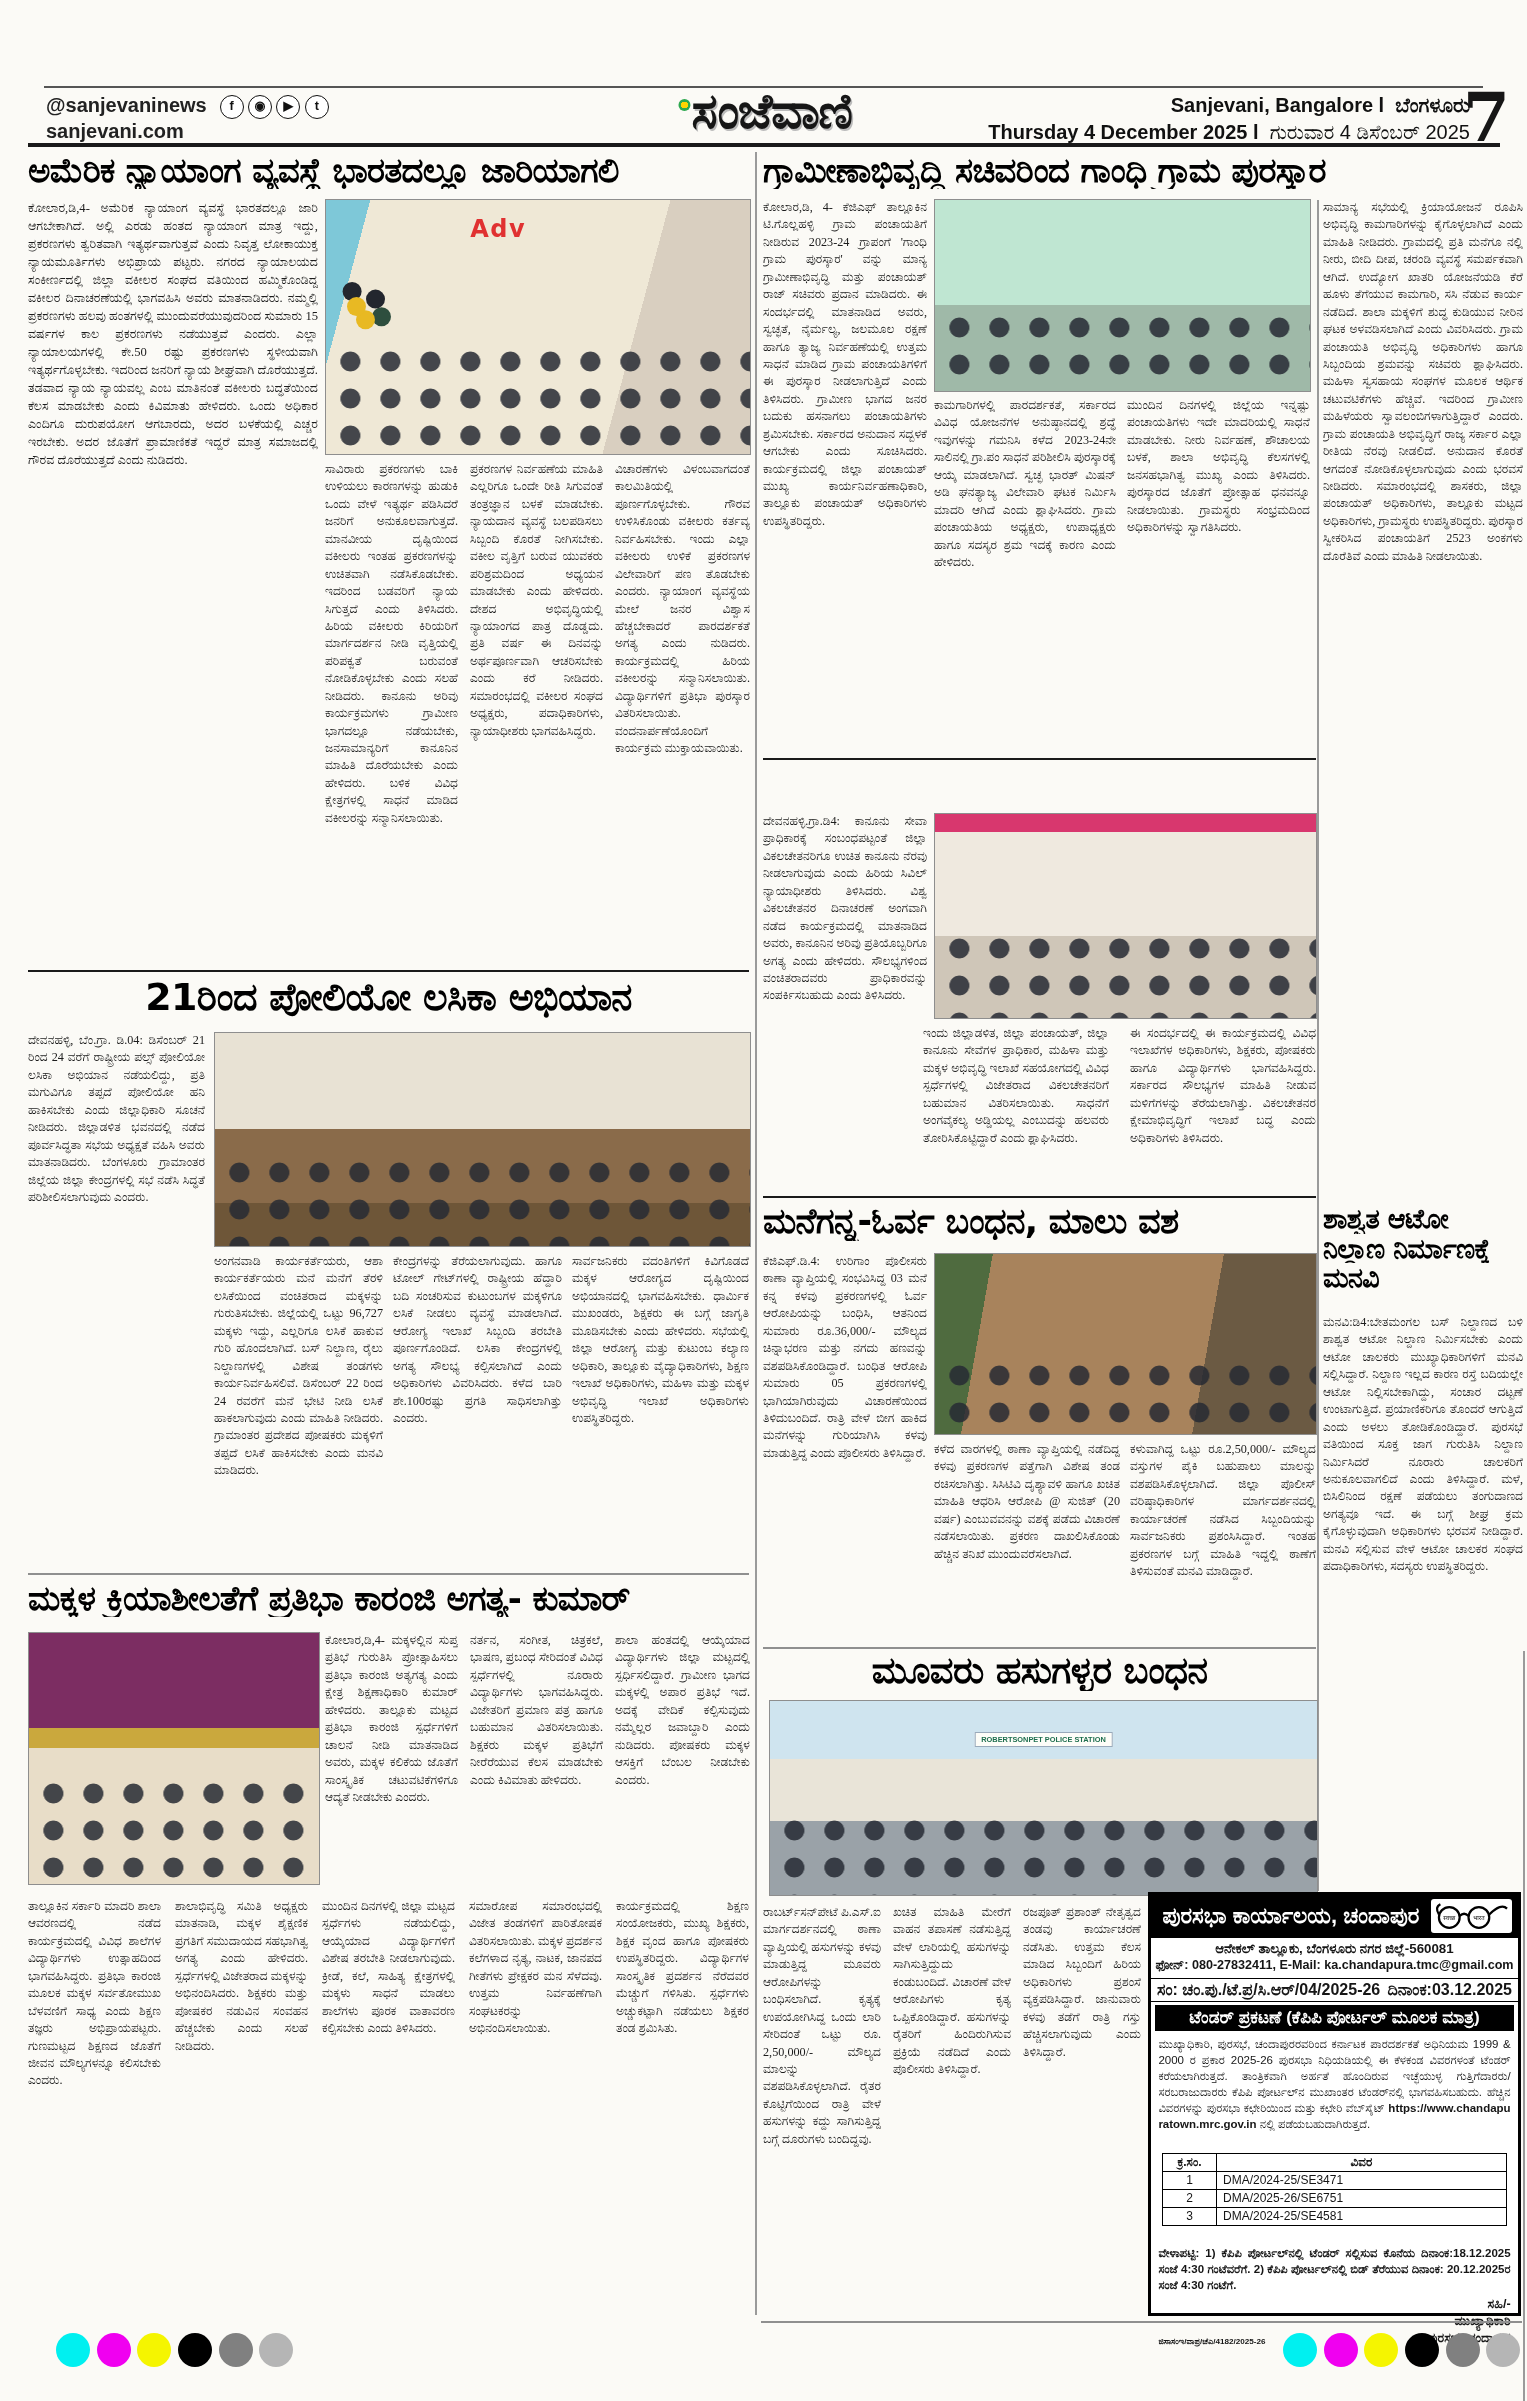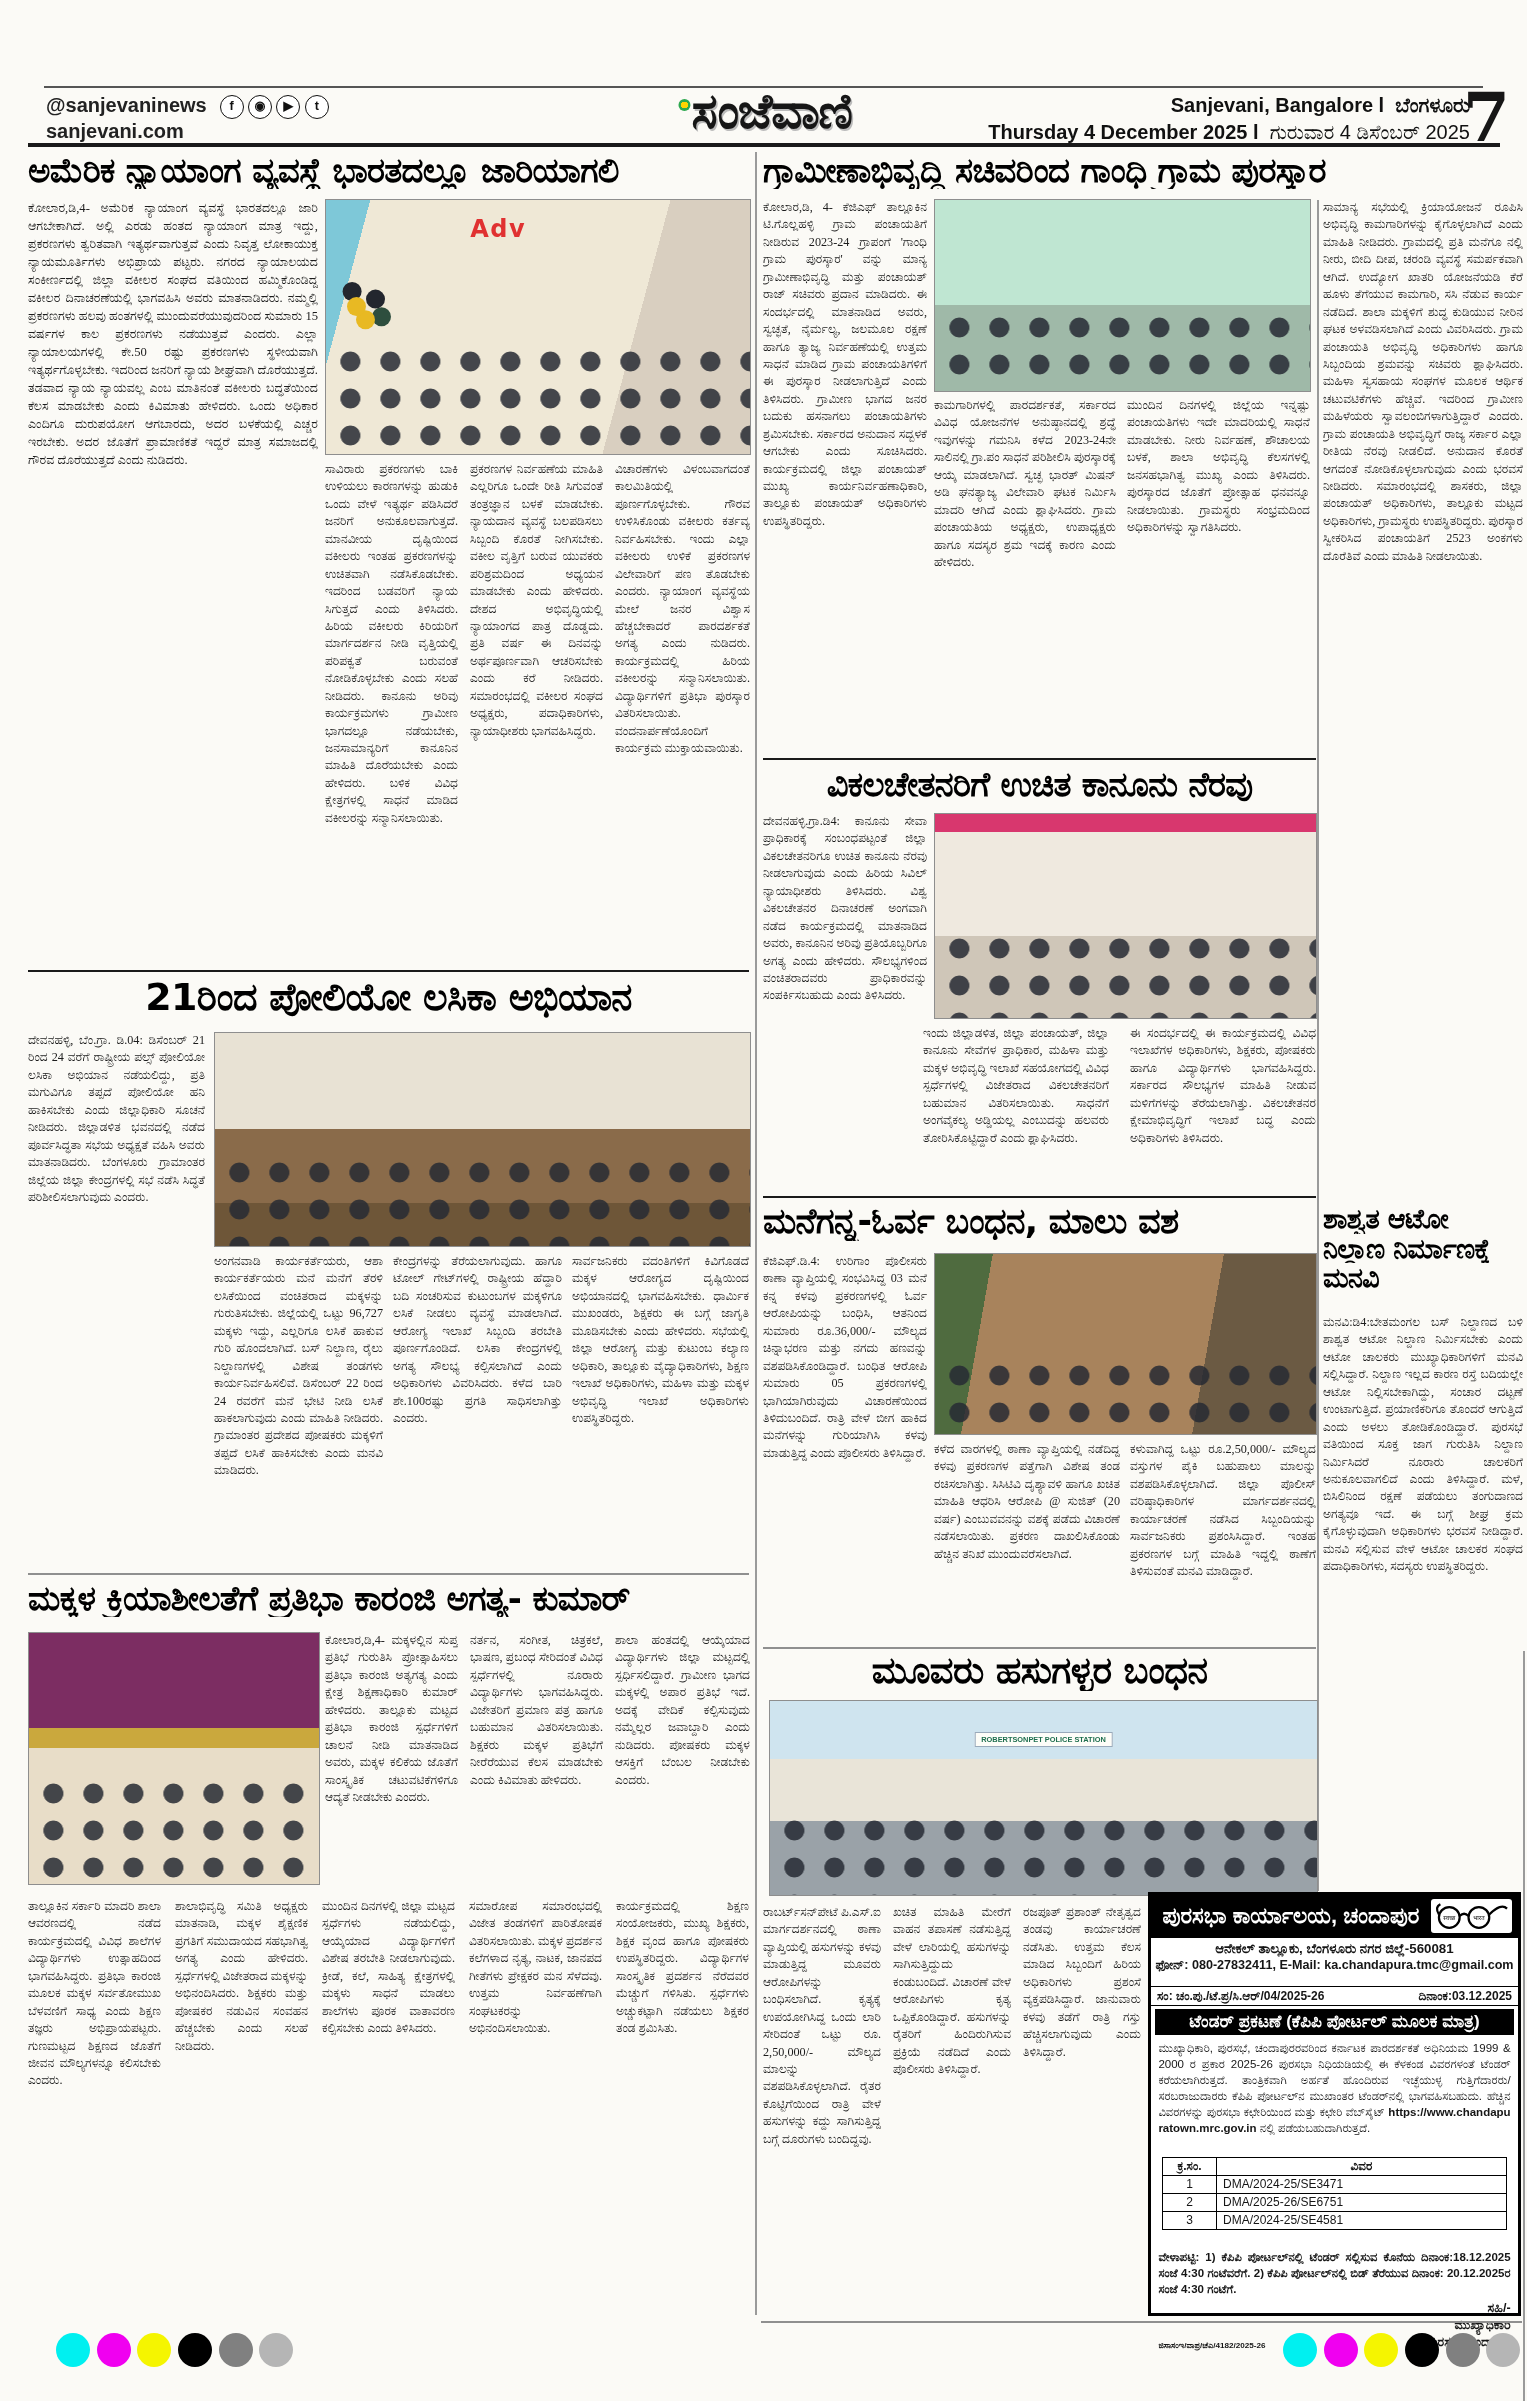--- a/index.html
+++ b/index.html
@@ -44,22 +44,22 @@
   .ph-sign{position:absolute;left:50%;top:16%;transform:translateX(-50%);background:#fdfdf8;
       border:0.7px solid #9ab;color:#1e6e4e;font-size:7.4px;font-weight:bold;padding:2.2px 6px;white-space:nowrap;}
   .balloons{position:absolute;left:5%;top:38%;width:19px;height:19px;border-radius:50%;background:#e8b923;
       box-shadow:19px -7.4px 0 #23262e,9px 13.3px 0 #e8b923,25px 10.3px 0 #2e4e3e,-4.4px -15px 0 #23262e;}
   
   .tender{position:absolute;border:3.7px solid #000;background:#fff;box-shadow:0 0 0 1.5px #fff inset;}
   .t-head{display:flex;align-items:center;background:#000;color:#fff;padding:4.4px 6px;gap:6px;}
   .t-head .t-title{flex:1;font-size:22px;font-weight:900;text-align:center;white-space:nowrap;}
   .t-sub{font-size:13.3px;font-weight:bold;text-align:center;padding:3px 4.4px 0;}
   .t-contact{font-size:12.6px;font-weight:bold;text-align:center;padding:1.5px 4.4px;}
-  .t-ref{display:flex;justify-content:space-between;font-size:12px;font-weight:bold;
-         border-top:1.5px solid #000;border-bottom:1.5px solid #000;padding:2.2px 6px;margin-top:11px;}
+  .t-ref{display:flex;justify-content:space-between;font-size:16px;font-weight:bold;
+         border-top:1.5px solid #000;border-bottom:1.5px solid #000;padding:2.2px 6px;margin-top:3px;}
   .t-bar{background:#000;color:#fff;text-align:center;font-size:17px;font-weight:900;padding:3px 1.5px;margin:3px 4.4px;}
   .t-body{font-size:11.5px;line-height:1.4;text-align:justify;padding:1.5px 7.4px;}
   .t-body b{word-break:break-all;}
   table.t-tab{border-collapse:collapse;width:94%;margin:19px auto;font-size:12px;}
   table.t-tab th,table.t-tab td{border:1.1px solid #000;padding:1.5px 6px;}
   table.t-tab td.no{width:41px;text-align:center;}
   .t-sched{font-size:11.5px;font-weight:bold;text-align:justify;padding:0 7.4px;line-height:1.4;}
   .t-signrow{display:flex;justify-content:space-between;align-items:flex-end;padding:3px 7.4px 4.4px;}
   .t-refno{font-size:8.1px;font-weight:bold;}
   .t-sign{text-align:right;font-size:12.6px;font-weight:bold;line-height:1.35;}
@@ -142,21 +142,20 @@
     <div class="col" style="left:0;top:47px;width:164px;height:559px;">ಕೋಲಾರ,ಡಿ, 4- ಕೆಜಿಎಫ್ ತಾಲ್ಲೂಕಿನ ಟಿ.ಗೊಲ್ಲಹಳ್ಳಿ ಗ್ರಾಮ ಪಂಚಾಯತಿಗೆ ನೀಡಿರುವ 2023-24 ಗ್ರಾಪಂಗೆ 'ಗಾಂಧಿ ಗ್ರಾಮ ಪುರಸ್ಕಾರ' ವನ್ನು ಮಾನ್ಯ ಗ್ರಾಮೀಣಾಭಿವೃದ್ಧಿ ಮತ್ತು ಪಂಚಾಯತ್ ರಾಜ್ ಸಚಿವರು ಪ್ರದಾನ ಮಾಡಿದರು. ಈ ಸಂದರ್ಭದಲ್ಲಿ ಮಾತನಾಡಿದ ಅವರು, ಸ್ವಚ್ಛತೆ, ನೈರ್ಮಲ್ಯ, ಜಲಮೂಲ ರಕ್ಷಣೆ ಹಾಗೂ ತ್ಯಾಜ್ಯ ನಿರ್ವಹಣೆಯಲ್ಲಿ ಉತ್ತಮ ಸಾಧನೆ ಮಾಡಿದ ಗ್ರಾಮ ಪಂಚಾಯತಿಗಳಿಗೆ ಈ ಪುರಸ್ಕಾರ ನೀಡಲಾಗುತ್ತಿದೆ ಎಂದು ತಿಳಿಸಿದರು. ಗ್ರಾಮೀಣ ಭಾಗದ ಜನರ ಬದುಕು ಹಸನಾಗಲು ಪಂಚಾಯತಿಗಳು ಶ್ರಮಿಸಬೇಕು. ಸರ್ಕಾರದ ಅನುದಾನ ಸದ್ಬಳಕೆ ಆಗಬೇಕು ಎಂದು ಸೂಚಿಸಿದರು. ಕಾರ್ಯಕ್ರಮದಲ್ಲಿ ಜಿಲ್ಲಾ ಪಂಚಾಯತ್ ಮುಖ್ಯ ಕಾರ್ಯನಿರ್ವಹಣಾಧಿಕಾರಿ, ತಾಲ್ಲೂಕು ಪಂಚಾಯತ್ ಅಧಿಕಾರಿಗಳು ಉಪಸ್ಥಿತರಿದ್ದರು.</div>
     <div class="photo ph-a2" style="left:171px;top:47px;width:375px;height:191px;"></div>
     <div class="col" style="left:171px;top:245px;width:182px;height:361px;">ಕಾಮಗಾರಿಗಳಲ್ಲಿ ಪಾರದರ್ಶಕತೆ, ಸರ್ಕಾರದ ವಿವಿಧ ಯೋಜನೆಗಳ ಅನುಷ್ಠಾನದಲ್ಲಿ ಶ್ರದ್ಧೆ ಇವುಗಳನ್ನು ಗಮನಿಸಿ ಕಳೆದ 2023-24ನೇ ಸಾಲಿನಲ್ಲಿ ಗ್ರಾ.ಪಂ ಸಾಧನೆ ಪರಿಶೀಲಿಸಿ ಪುರಸ್ಕಾರಕ್ಕೆ ಆಯ್ಕೆ ಮಾಡಲಾಗಿದೆ. ಸ್ವಚ್ಛ ಭಾರತ್ ಮಿಷನ್ ಅಡಿ ಘನತ್ಯಾಜ್ಯ ವಿಲೇವಾರಿ ಘಟಕ ನಿರ್ಮಿಸಿ ಮಾದರಿ ಆಗಿದೆ ಎಂದು ಶ್ಲಾಘಿಸಿದರು. ಗ್ರಾಮ ಪಂಚಾಯತಿಯ ಅಧ್ಯಕ್ಷರು, ಉಪಾಧ್ಯಕ್ಷರು ಹಾಗೂ ಸದಸ್ಯರ ಶ್ರಮ ಇದಕ್ಕೆ ಕಾರಣ ಎಂದು ಹೇಳಿದರು.</div>
     <div class="col" style="left:364px;top:245px;width:183px;height:361px;">ಮುಂದಿನ ದಿನಗಳಲ್ಲಿ ಜಿಲ್ಲೆಯ ಇನ್ನಷ್ಟು ಪಂಚಾಯತಿಗಳು ಇದೇ ಮಾದರಿಯಲ್ಲಿ ಸಾಧನೆ ಮಾಡಬೇಕು. ನೀರು ನಿರ್ವಹಣೆ, ಶೌಚಾಲಯ ಬಳಕೆ, ಶಾಲಾ ಅಭಿವೃದ್ಧಿ ಕೆಲಸಗಳಲ್ಲಿ ಜನಸಹಭಾಗಿತ್ವ ಮುಖ್ಯ ಎಂದು ತಿಳಿಸಿದರು. ಪುರಸ್ಕಾರದ ಜೊತೆಗೆ ಪ್ರೋತ್ಸಾಹ ಧನವನ್ನೂ ನೀಡಲಾಯಿತು. ಗ್ರಾಮಸ್ಥರು ಸಂಭ್ರಮದಿಂದ ಅಧಿಕಾರಿಗಳನ್ನು ಸ್ವಾಗತಿಸಿದರು.</div>
     <div class="col" style="left:560px;top:47px;width:200px;height:996px;">ಸಾಮಾನ್ಯ ಸಭೆಯಲ್ಲಿ ಕ್ರಿಯಾಯೋಜನೆ ರೂಪಿಸಿ ಅಭಿವೃದ್ಧಿ ಕಾಮಗಾರಿಗಳನ್ನು ಕೈಗೊಳ್ಳಲಾಗಿದೆ ಎಂದು ಮಾಹಿತಿ ನೀಡಿದರು. ಗ್ರಾಮದಲ್ಲಿ ಪ್ರತಿ ಮನೆಗೂ ನಲ್ಲಿ ನೀರು, ಬೀದಿ ದೀಪ, ಚರಂಡಿ ವ್ಯವಸ್ಥೆ ಸಮರ್ಪಕವಾಗಿ ಆಗಿದೆ. ಉದ್ಯೋಗ ಖಾತರಿ ಯೋಜನೆಯಡಿ ಕೆರೆ ಹೂಳು ತೆಗೆಯುವ ಕಾಮಗಾರಿ, ಸಸಿ ನೆಡುವ ಕಾರ್ಯ ನಡೆದಿದೆ. ಶಾಲಾ ಮಕ್ಕಳಿಗೆ ಶುದ್ಧ ಕುಡಿಯುವ ನೀರಿನ ಘಟಕ ಅಳವಡಿಸಲಾಗಿದೆ ಎಂದು ವಿವರಿಸಿದರು. ಗ್ರಾಮ ಪಂಚಾಯತಿ ಅಭಿವೃದ್ಧಿ ಅಧಿಕಾರಿಗಳು ಹಾಗೂ ಸಿಬ್ಬಂದಿಯ ಶ್ರಮವನ್ನು ಸಚಿವರು ಶ್ಲಾಘಿಸಿದರು. ಮಹಿಳಾ ಸ್ವಸಹಾಯ ಸಂಘಗಳ ಮೂಲಕ ಆರ್ಥಿಕ ಚಟುವಟಿಕೆಗಳು ಹೆಚ್ಚಿವೆ. ಇದರಿಂದ ಗ್ರಾಮೀಣ ಮಹಿಳೆಯರು ಸ್ವಾವಲಂಬಿಗಳಾಗುತ್ತಿದ್ದಾರೆ ಎಂದರು. ಗ್ರಾಮ ಪಂಚಾಯತಿ ಅಭಿವೃದ್ಧಿಗೆ ರಾಜ್ಯ ಸರ್ಕಾರ ಎಲ್ಲಾ ರೀತಿಯ ನೆರವು ನೀಡಲಿದೆ. ಅನುದಾನ ಕೊರತೆ ಆಗದಂತೆ ನೋಡಿಕೊಳ್ಳಲಾಗುವುದು ಎಂದು ಭರವಸೆ ನೀಡಿದರು. ಸಮಾರಂಭದಲ್ಲಿ ಶಾಸಕರು, ಜಿಲ್ಲಾ ಪಂಚಾಯತ್ ಅಧಿಕಾರಿಗಳು, ತಾಲ್ಲೂಕು ಮಟ್ಟದ ಅಧಿಕಾರಿಗಳು, ಗ್ರಾಮಸ್ಥರು ಉಪಸ್ಥಿತರಿದ್ದರು. ಪುರಸ್ಕಾರ ಸ್ವೀಕರಿಸಿದ ಪಂಚಾಯತಿಗೆ 2523 ಅಂಕಗಳು ದೊರೆತಿವೆ ಎಂದು ಮಾಹಿತಿ ನೀಡಲಾಯಿತು.</div>
   </div>
 
   <div class="hr" style="left:763px;top:758px;width:553px;height:1.5px;"></div>
 
   <div class="art" style="left:763px;top:760px;width:553px;height:436px;">
-    <div class="hl" style="font-size:34px;text-align:center;margin-top:6px;">ವಿಕಲಚೇತನರಿಗೆ ಉಚಿತ ಕಾನೂನು ನೆರವು</div>
     <div class="col" style="left:0;top:53px;width:164px;height:377px;">ದೇವನಹಳ್ಳಿ.ಗ್ರಾ.ಡಿ4: ಕಾನೂನು ಸೇವಾ ಪ್ರಾಧಿಕಾರಕ್ಕೆ ಸಂಬಂಧಪಟ್ಟಂತೆ ಜಿಲ್ಲಾ ವಿಕಲಚೇತನರಿಗೂ ಉಚಿತ ಕಾನೂನು ನೆರವು ನೀಡಲಾಗುವುದು ಎಂದು ಹಿರಿಯ ಸಿವಿಲ್ ನ್ಯಾಯಾಧೀಶರು ತಿಳಿಸಿದರು. ವಿಶ್ವ ವಿಕಲಚೇತನರ ದಿನಾಚರಣೆ ಅಂಗವಾಗಿ ನಡೆದ ಕಾರ್ಯಕ್ರಮದಲ್ಲಿ ಮಾತನಾಡಿದ ಅವರು, ಕಾನೂನಿನ ಅರಿವು ಪ್ರತಿಯೊಬ್ಬರಿಗೂ ಅಗತ್ಯ ಎಂದು ಹೇಳಿದರು. ಸೌಲಭ್ಯಗಳಿಂದ ವಂಚಿತರಾದವರು ಪ್ರಾಧಿಕಾರವನ್ನು ಸಂಪರ್ಕಿಸಬಹುದು ಎಂದು ತಿಳಿಸಿದರು.</div>
     <div class="photo ph-a3" style="left:171px;top:53px;width:381px;height:204px;"></div>
     <div class="col" style="left:160px;top:265px;width:186px;height:166px;">ಇಂದು ಜಿಲ್ಲಾಡಳಿತ, ಜಿಲ್ಲಾ ಪಂಚಾಯತ್, ಜಿಲ್ಲಾ ಕಾನೂನು ಸೇವೆಗಳ ಪ್ರಾಧಿಕಾರ, ಮಹಿಳಾ ಮತ್ತು ಮಕ್ಕಳ ಅಭಿವೃದ್ಧಿ ಇಲಾಖೆ ಸಹಯೋಗದಲ್ಲಿ ವಿವಿಧ ಸ್ಪರ್ಧೆಗಳಲ್ಲಿ ವಿಜೇತರಾದ ವಿಕಲಚೇತನರಿಗೆ ಬಹುಮಾನ ವಿತರಿಸಲಾಯಿತು. ಸಾಧನೆಗೆ ಅಂಗವೈಕಲ್ಯ ಅಡ್ಡಿಯಲ್ಲ ಎಂಬುದನ್ನು ಹಲವರು ತೋರಿಸಿಕೊಟ್ಟಿದ್ದಾರೆ ಎಂದು ಶ್ಲಾಘಿಸಿದರು.</div>
     <div class="col" style="left:367px;top:265px;width:186px;height:166px;">ಈ ಸಂದರ್ಭದಲ್ಲಿ ಈ ಕಾರ್ಯಕ್ರಮದಲ್ಲಿ ವಿವಿಧ ಇಲಾಖೆಗಳ ಅಧಿಕಾರಿಗಳು, ಶಿಕ್ಷಕರು, ಪೋಷಕರು ಹಾಗೂ ವಿದ್ಯಾರ್ಥಿಗಳು ಭಾಗವಹಿಸಿದ್ದರು. ಸರ್ಕಾರದ ಸೌಲಭ್ಯಗಳ ಮಾಹಿತಿ ನೀಡುವ ಮಳಿಗೆಗಳನ್ನು ತೆರೆಯಲಾಗಿತ್ತು. ವಿಕಲಚೇತನರ ಕ್ಷೇಮಾಭಿವೃದ್ಧಿಗೆ ಇಲಾಖೆ ಬದ್ಧ ಎಂದು ಅಧಿಕಾರಿಗಳು ತಿಳಿಸಿದರು.</div>
   </div>
 
   <div class="hr" style="left:763px;top:1196px;width:553px;height:1.5px;"></div>
 
   <div class="art" style="left:763px;top:1197px;width:553px;height:448px;">
     <div class="hl" style="font-size:35px;margin-top:6px;">ಮನೆಗನ್ನ-ಓರ್ವ ಬಂಧನ, ಮಾಲು ವಶ</div>

